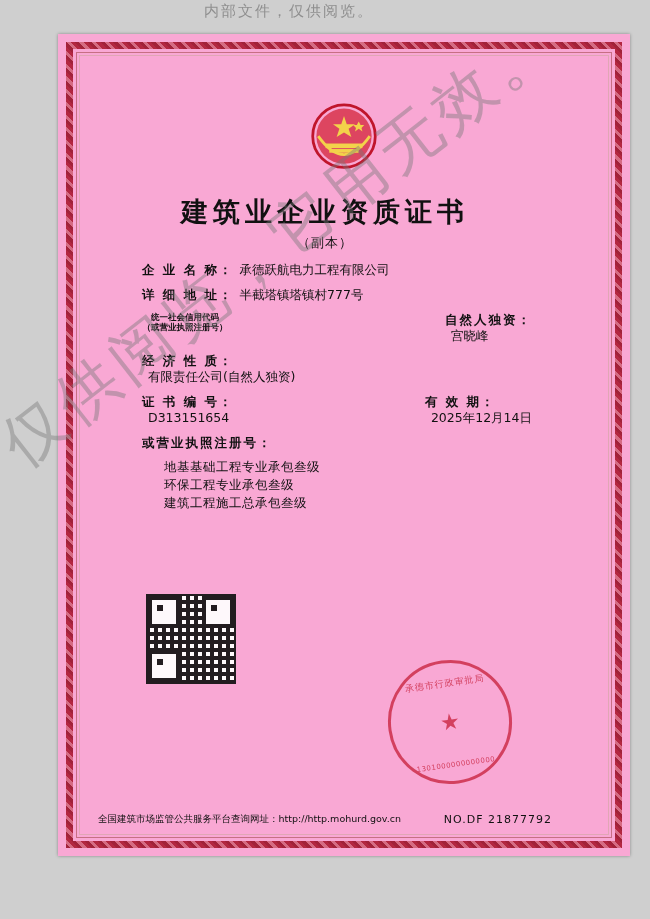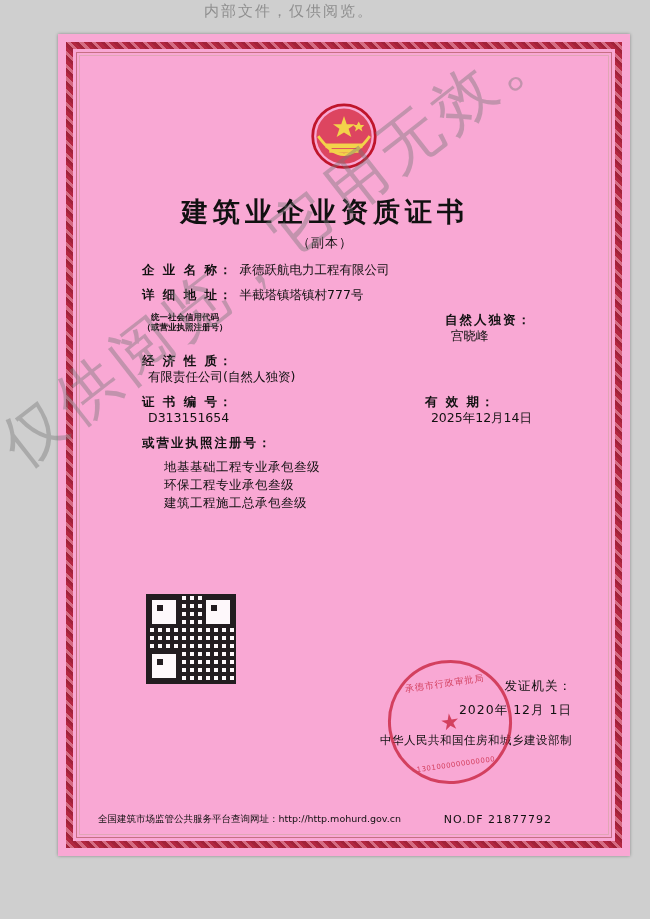--- a/index.html
+++ b/index.html
@@ -372,25 +372,20 @@
       <li>建筑工程施工总承包叁级</li>
     </ul>
   </div>
 
   <div class="qr">
     <div class="finder f1"></div>
     <div class="finder f2"></div>
     <div class="finder f3"></div>
   </div>
 
-  <div class="issuer-block">
-    <div class="issuer-line">发证机关：</div>
-    <div class="issuer-date">2020年 12月   1日</div>
-    <div class="issuer-org">中华人民共和国住房和城乡建设部制</div>
-  </div>
 
   <div class="seal">
     <div class="seal-top">承德市行政审批局</div>
     <div class="star">★</div>
     <div class="seal-bottom">1301000000000000</div>
   </div>
 
   <div class="footer">
     <div class="footer-left">全国建筑市场监管公共服务平台查询网址：http://http.mohurd.gov.cn</div>
     <div class="footer-right">NO.DF 21877792</div>

